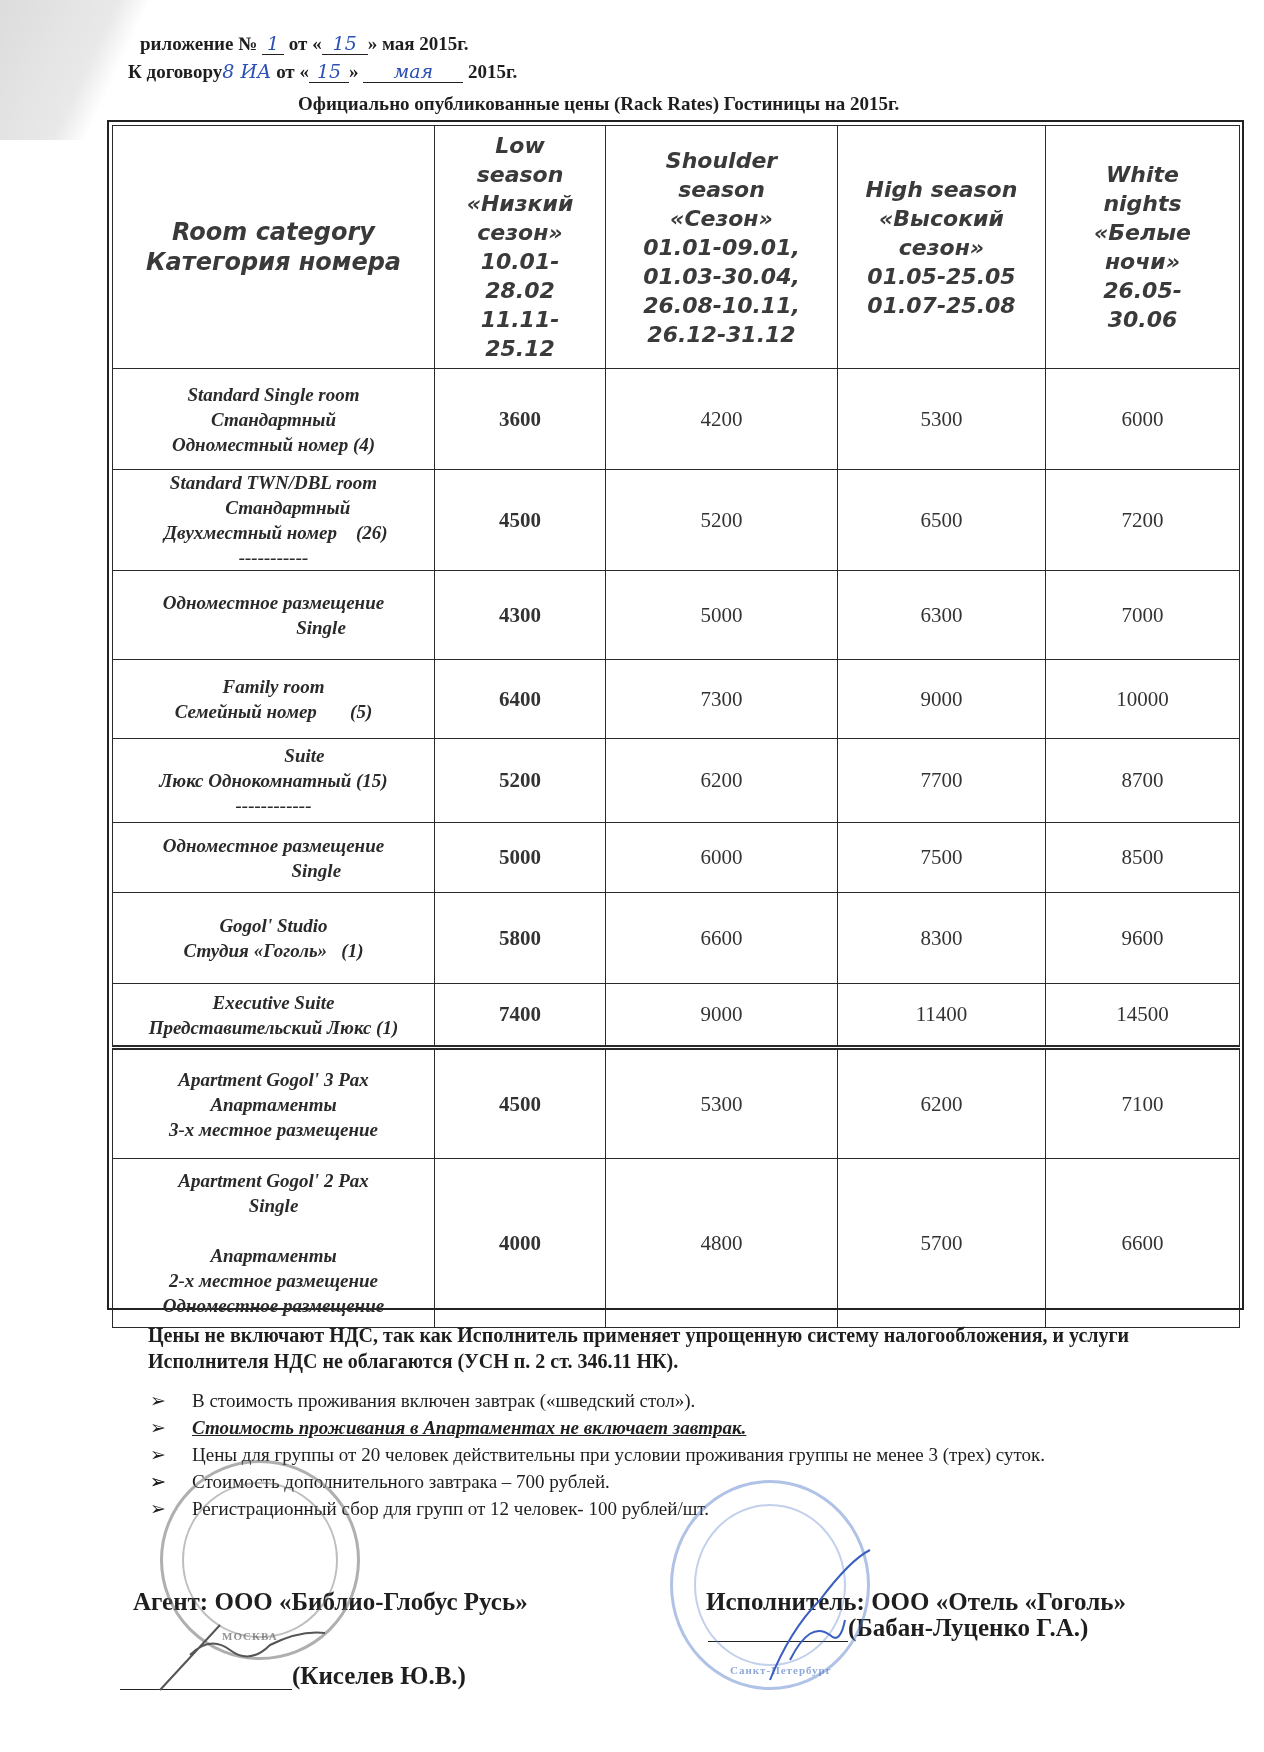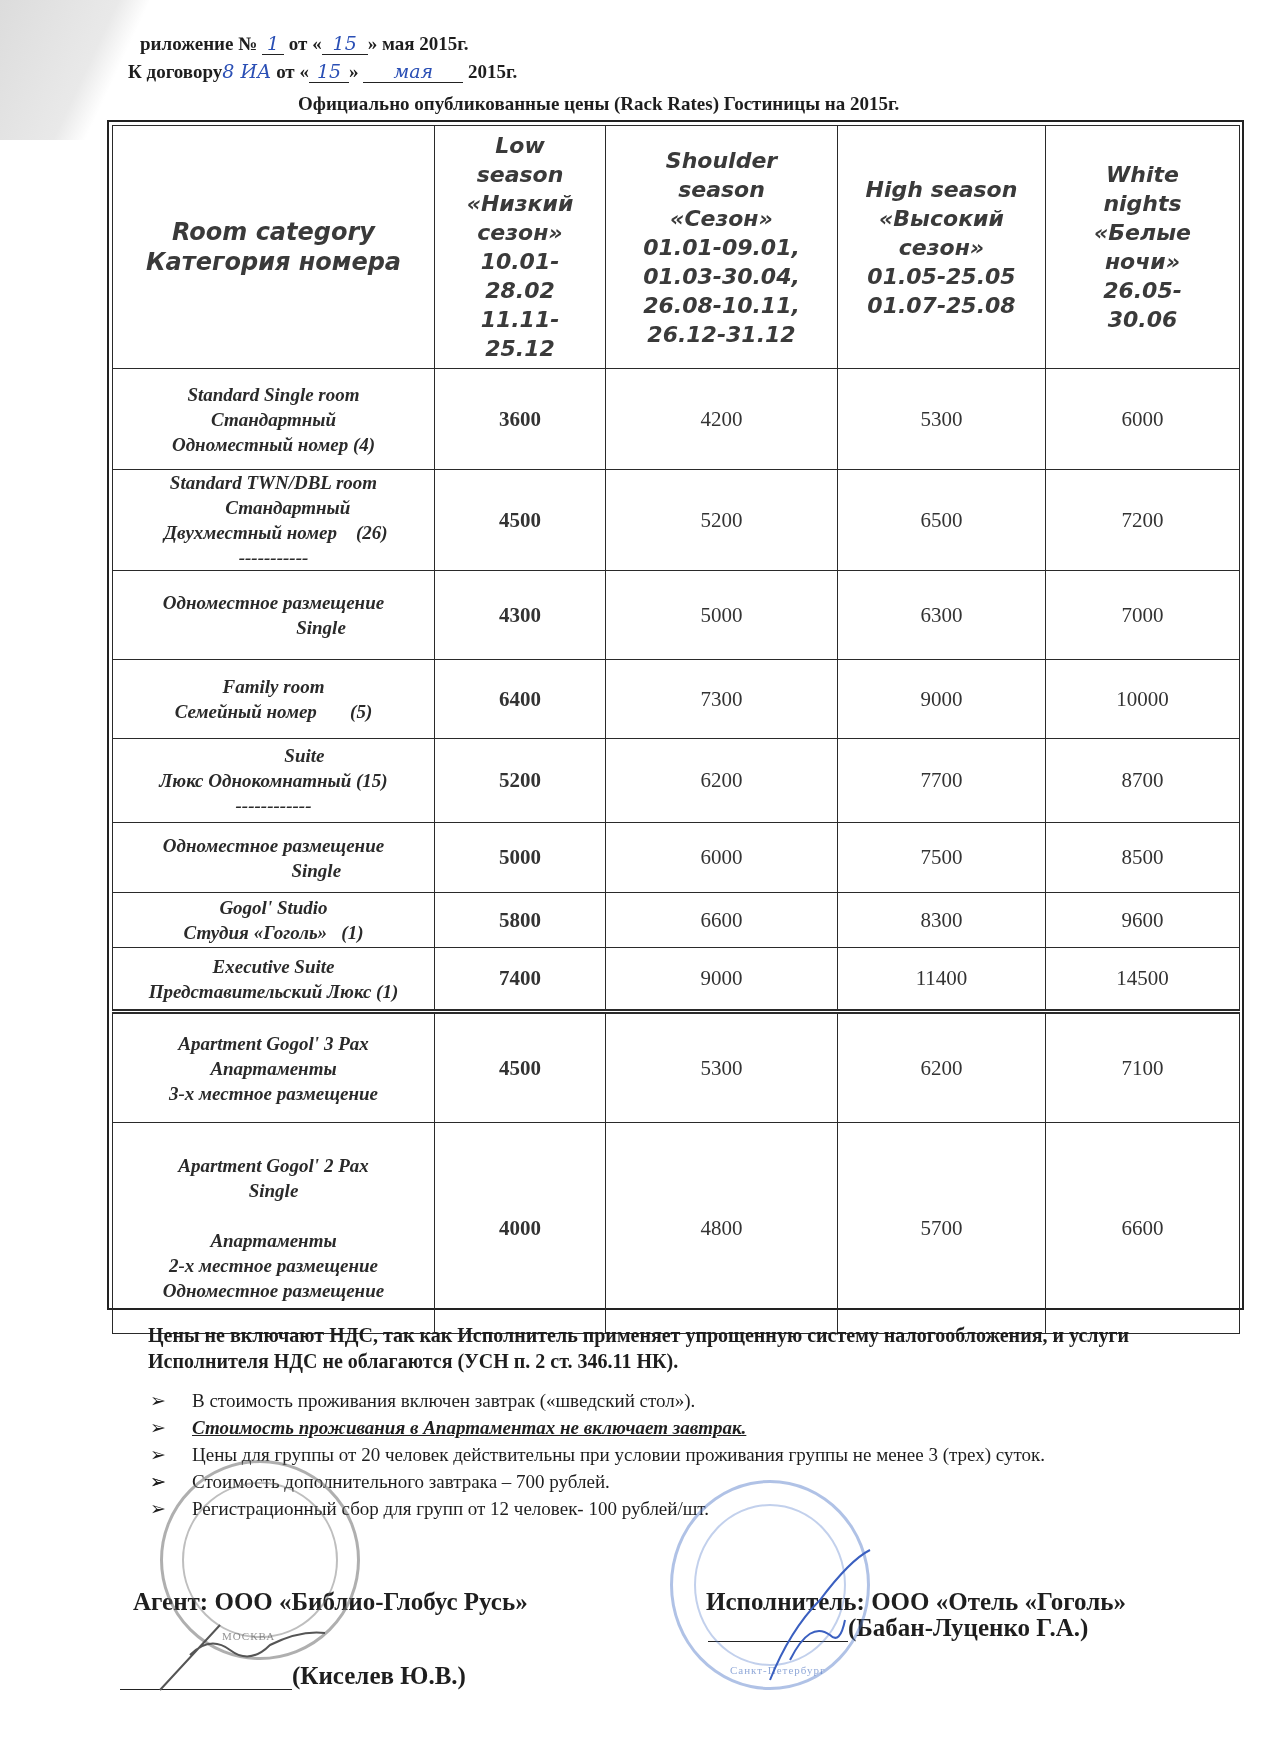--- a/index.html
+++ b/index.html
@@ -64,21 +64,21 @@
   #exec-name { left: 708px; top: 1614px; }
 
   .stamp { position: absolute; border-radius: 50%; pointer-events: none; }
   .stamp .ring { position: absolute; inset: 0; border-radius: 50%; }
   #stamp-agent { left: 160px; top: 1460px; width: 200px; height: 200px; }
   #stamp-agent .ring { border: 3px solid rgba(110,110,110,0.55); }
   #stamp-agent .ring.inner { inset: 22px; border: 2px solid rgba(110,110,110,0.45); }
   #stamp-exec { left: 670px; top: 1480px; width: 200px; height: 210px; }
   #stamp-exec .ring { border: 3px solid rgba(80,120,200,0.45); }
   #stamp-exec .ring.inner { inset: 24px; border: 2px solid rgba(80,120,200,0.35); }
-  .stamp-text { position: absolute; font-size: 11px; letter-spacing: 1px; }
+  .stamp-text { position: absolute; font-size: 11px; letter-spacing: 1px; font-weight: bold; }
   #stamp-agent .stamp-text { color: rgba(100,100,100,0.7); left: 62px; bottom: 18px; }
   #stamp-exec .stamp-text { color: rgba(70,110,190,0.6); left: 60px; bottom: 14px; }
   .signature { position: absolute; pointer-events: none; }
 </style>
 </head>
 <body>
 
 <div class="scan-edge"></div>
 
 <div class="hdr-line" id="l1">
@@ -194,21 +194,21 @@
         <tr style="height: 70px;">
           <td class="catcell left">
             <span class="l">Одноместное размещение</span>
             <span class="l">                  Single</span>
           </td>
           <td class="price first">5000</td>
           <td class="price">6000</td>
           <td class="price">7500</td>
           <td class="price">8500</td>
         </tr>
-        <tr style="height: 55px; padding-left: 16px;">
+        <tr style="height: 91px; padding-left: 16px;">
           <td class="catcell">
             <span class="l">Gogol' Studio</span>
             <span class="l">Студия «Гоголь»   (1)</span>
           </td>
           <td class="price first">5800</td>
           <td class="price">6600</td>
           <td class="price">8300</td>
           <td class="price">9600</td>
         </tr>
         <tr style="height: 64px;">
@@ -225,21 +225,21 @@
           <td class="catcell">
             <span class="l">Apartment Gogol' 3 Pax</span>
             <span class="l">Апартаменты</span>
             <span class="l">3-х местное размещение</span>
           </td>
           <td class="price first">4500</td>
           <td class="price">5300</td>
           <td class="price">6200</td>
           <td class="price">7100</td>
         </tr>
-        <tr style="height: 211px;">
+        <tr style="height: 169px;">
           <td class="catcell">
             <span class="l">Apartment Gogol' 2 Pax</span>
             <span class="l">Single</span>
             <span class="l"> </span>
             <span class="l">Апартаменты</span>
             <span class="l">2-х местное размещение</span>
             <span class="l">Одноместное размещение</span>
           </td>
           <td class="price first">4000</td>
           <td class="price">4800</td>

